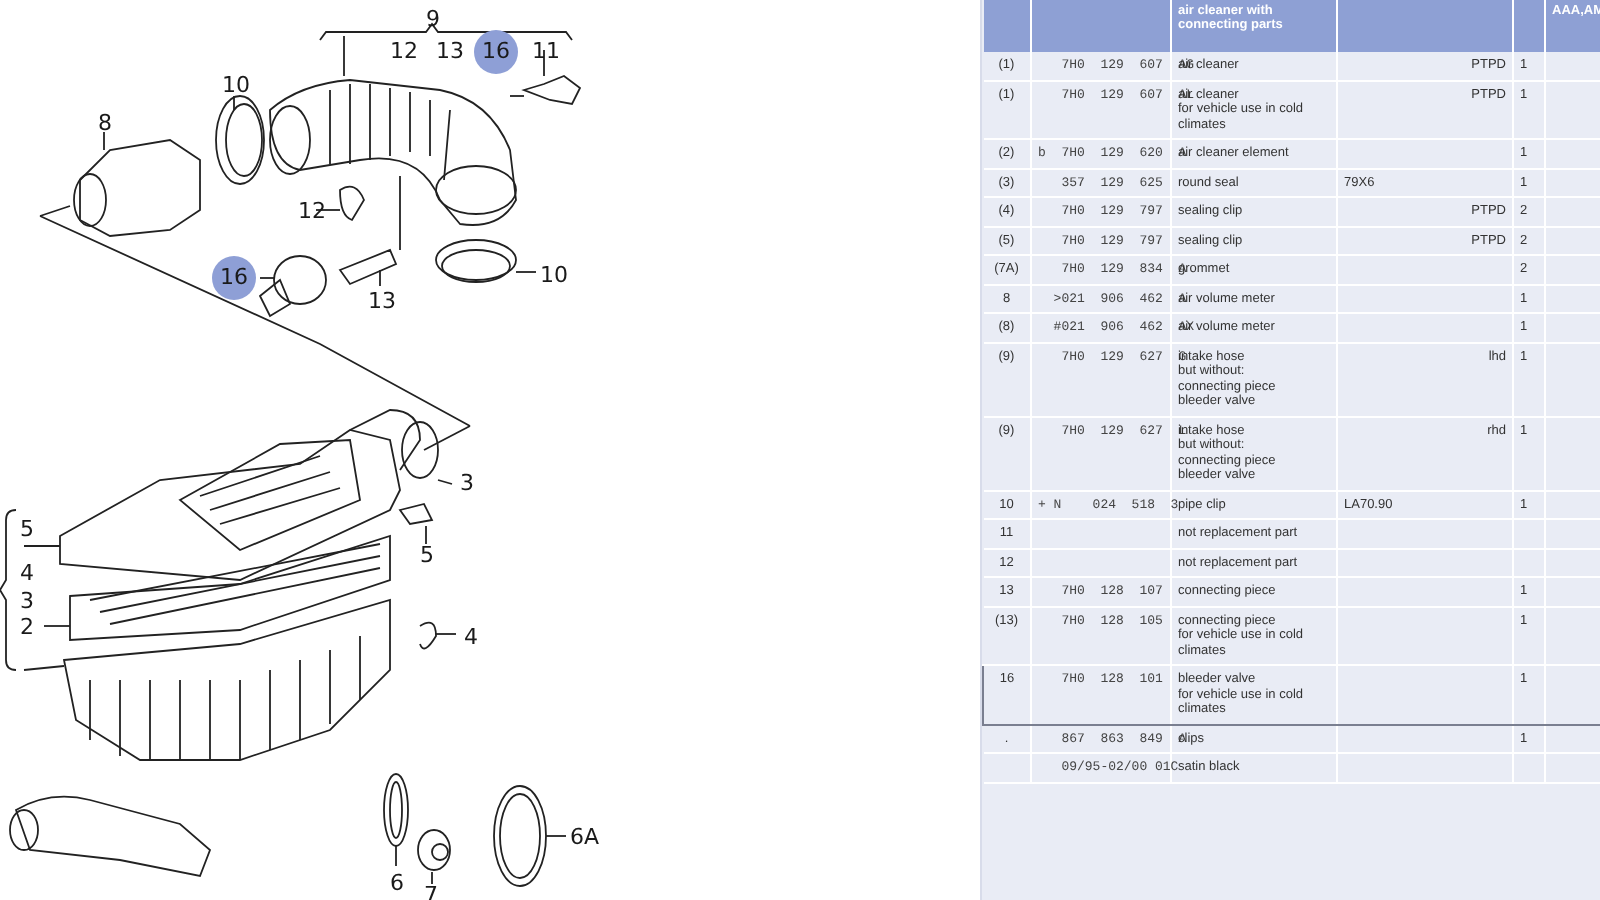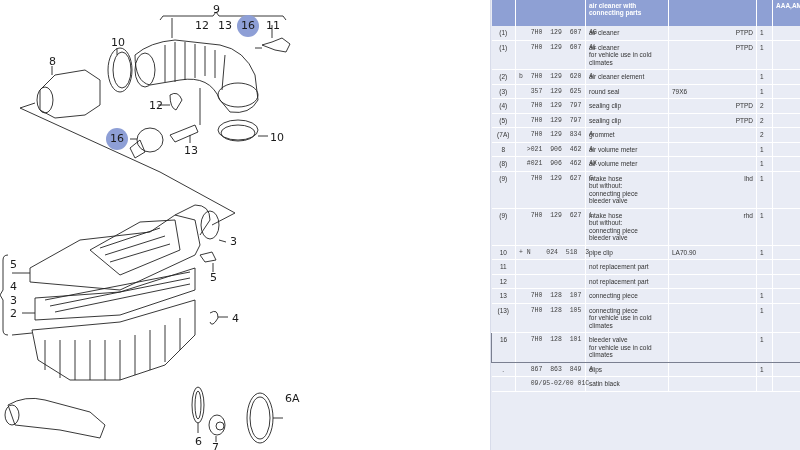--- a/index.html
+++ b/index.html
@@ -114,21 +114,21 @@
   <span class="callout hl" style="left:106px;top:128px;">16</span>
   <span class="callout" style="left:184px;top:145px;">13</span>
   <span class="callout" style="left:270px;top:132px;">10</span>
   <span class="callout" style="left:230px;top:236px;">3</span>
   <span class="callout" style="left:10px;top:259px;">5</span>
   <span class="callout" style="left:210px;top:272px;">5</span>
   <span class="callout" style="left:10px;top:281px;">4</span>
   <span class="callout" style="left:10px;top:295px;">3</span>
   <span class="callout" style="left:10px;top:308px;">2</span>
   <span class="callout" style="left:232px;top:313px;">4</span>
-  <span class="callout" style="left:285px;top:393px;">6A</span>
+  <span class="callout" style="left:285px;top:413px;">6A</span>
   <span class="callout" style="left:195px;top:436px;">6</span>
   <span class="callout" style="left:212px;top:442px;">7</span>
 </div>
 
 <div class="panel">
   <table class="parts">
     <colgroup>
       <col style="width:24px">
         <col style="width:70px">
         <col style="width:83px">

